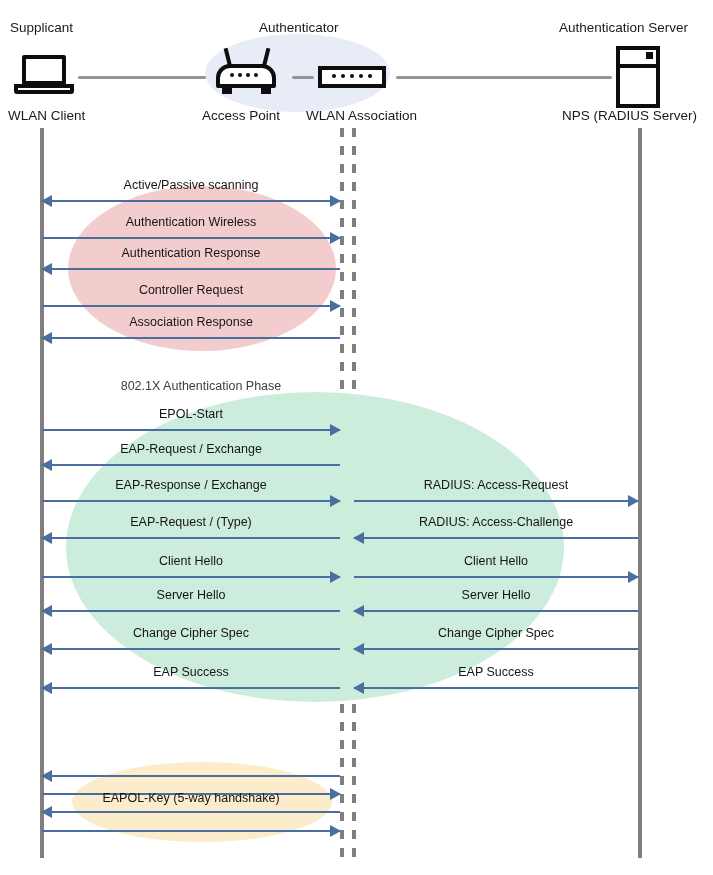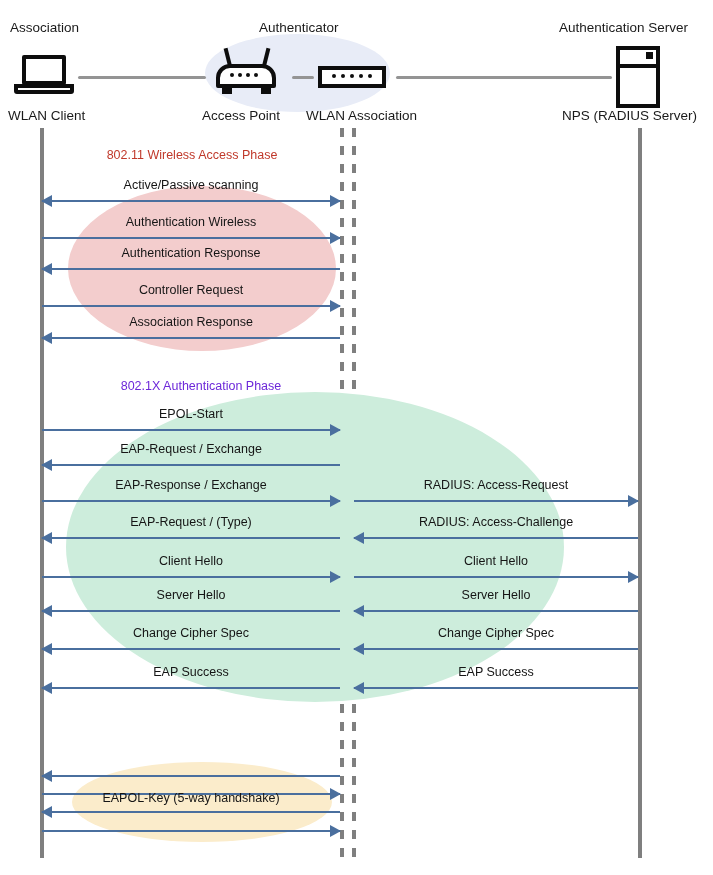--- a/index.html
+++ b/index.html
@@ -71,21 +71,21 @@
 <body>
 
 <div id="canvas">
 
   <div class="auth-ellipse"></div>
 
   <div class="wire" style="left:78px;top:76px;width:128px;"></div>
   <div class="wire" style="left:292px;top:76px;width:22px;"></div>
   <div class="wire" style="left:396px;top:76px;width:216px;"></div>
 
-  <div class="hdr-label" style="left:10px;top:20px;">Association</div>
+  <div class="hdr-label" style="left:10px;top:20px;">Supplicant</div>
   <div class="hdr-label" style="left:259px;top:20px;">Authenticator</div>
   <div class="hdr-label" style="left:559px;top:20px;">Authentication Server</div>
 
   <div class="icon-box" style="left:14px;top:55px;width:60px;height:44px;">
     <div class="laptop-screen"></div>
     <div class="laptop-base"></div>
   </div>
 
   <div class="icon-box" style="left:216px;top:52px;width:60px;height:46px;">
     <div class="ant" style="left:10px;transform:rotate(-14deg);"></div>
@@ -125,23 +125,22 @@
 
   <div class="lifeline" style="left:40px;top:128px;height:730px;"></div>
   <div class="lifeline-dash" style="left:340px;top:128px;height:730px;"></div>
   <div class="lifeline-dash" style="left:352px;top:128px;height:730px;"></div>
   <div class="lifeline" style="left:638px;top:128px;height:730px;"></div>
 
   <div class="blob blob-red" style="left:68px;top:186px;width:268px;height:165px;"></div>
   <div class="blob blob-green" style="left:66px;top:392px;width:498px;height:310px;"></div>
   <div class="blob blob-amber" style="left:72px;top:762px;width:260px;height:80px;"></div>
 
-  <div class="phase-title" style="left:92px;top:146px;width:200px;color:#c0392b;">802.11 Wireless Access Phase</div>
-
-  <div class="phase-title" style="left:102px;top:377px;width:198px;color:#6d28d9;">802.1X Authentication Phase</div>
+
+  <div class="phase-title" style="left:102px;top:377px;width:198px;color:#404040;">802.1X Authentication Phase</div>
 
 
   <div class="msg" style="left:42px;top:200px;width:298px;">
     <div class="msg-label">Active/Passive scanning</div>
     <div class="msg-line"></div>
       <div class="msg-head left"></div>
       <div class="msg-head right"></div>
   </div>
   <div class="msg" style="left:42px;top:237px;width:298px;">
     <div class="msg-label">Authentication Wireless</div>

